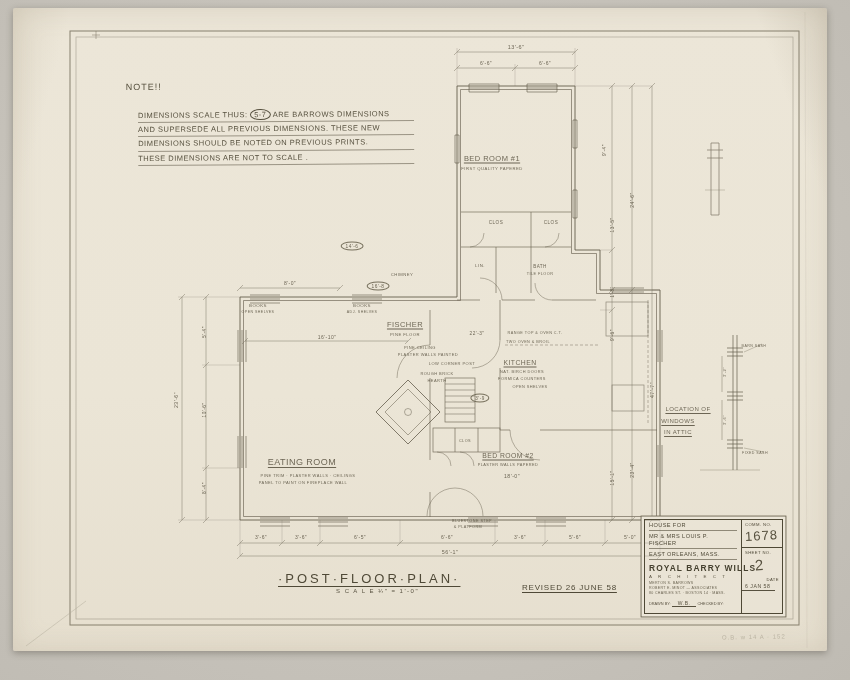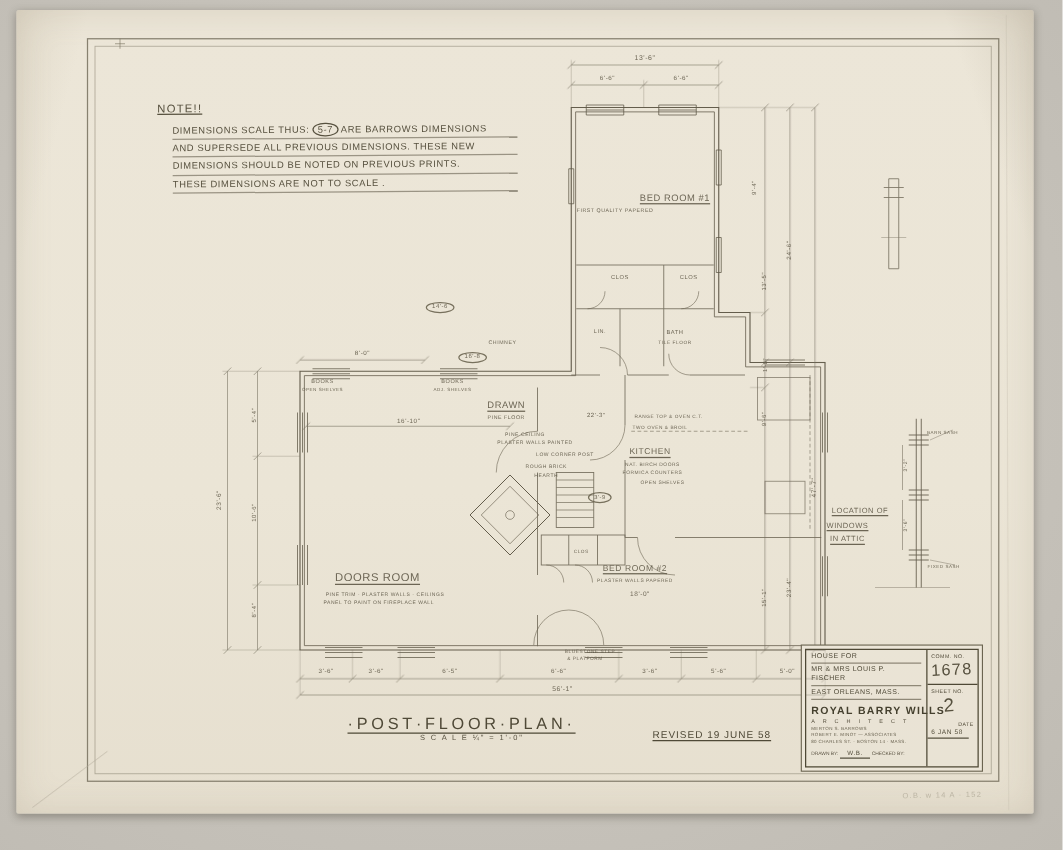--- a/index.html
+++ b/index.html
@@ -25,21 +25,21 @@
     position:absolute;transform:translate(-50%,-50%);
     white-space:nowrap;color:#5b5443;letter-spacing:.45px;opacity:.88;
     font-family:"Liberation Sans",sans-serif;
   }
   .plan-label.u{text-decoration:underline;text-underline-offset:2px;}
   .plan-label.circled{
     border:1px solid #6b6450;border-radius:50%;padding:1px 4px;opacity:.9;
   }
   
   .noteblock{left:126px;top:80px;width:300px;font-size:7.5px;transform:rotate(-.4deg);}
-  .noteblock .nh{font-size:9px;letter-spacing:1px;text-decoration:underline;margin-bottom:7px;display:inline-block;}
+  .noteblock .nh{font-size:9px;letter-spacing:1px;margin-bottom:18px;display:inline-block;}
   .noteblock .nl{display:block;border-bottom:.8px solid rgba(87,81,63,.55);padding:0 0 1px 0;margin:0 0 2px 12px;width:276px;}
   .noteblock .circ{border:.9px solid #57513f;border-radius:50%;padding:0 3px;text-align:right;}
   
   .sheet-title{left:278px;top:570px;color:#4f4937;font-size:13px;letter-spacing:3px;text-decoration:underline;text-underline-offset:3px;}
   .sheet-scale{left:336px;top:587px;color:#5b5443;font-size:6px;letter-spacing:1.5px;}
   .revision{left:522px;top:583px;color:#4f4937;font-size:8px;letter-spacing:.8px;text-decoration:underline;text-underline-offset:2px;}
   
   .tblock{left:644px;top:519px;width:137px;height:93px;border:1.2px solid #4e4835;box-shadow:0 0 0 2.5px #ece6d8, 0 0 0 3.4px #6b6450;background:rgba(238,232,220,.35);}
   .tb-left{position:absolute;left:4px;top:2px;width:92px;}
   .tb-proj{font-size:5.6px;color:#514b39;letter-spacing:.4px;border-bottom:.8px solid rgba(81,75,57,.6);margin-bottom:2.2px;display:block;width:88px;}
@@ -207,21 +207,21 @@
   </span>
   <span class="nl">AND SUPERSEDE ALL PREVIOUS DIMENSIONS. THESE NEW</span>
   <span class="nl">DIMENSIONS SHOULD BE NOTED ON PREVIOUS PRINTS.</span>
   <span class="nl">THESE DIMENSIONS ARE NOT TO SCALE .</span>
 </div>
 
 <div class="abs" style="left:0;top:0;width:850px;height:680px;">
     <span class="plan-label" style="left: 516px; top: 47px; font-size: 5.5px; transform: translate(-50%, -50%);">13'-6"</span>
     <span class="plan-label" style="left: 486px; top: 63px; font-size: 5px; transform: translate(-50%, -50%);">6'-6"</span>
     <span class="plan-label" style="left: 545px; top: 63px; font-size: 5px; transform: translate(-50%, -50%);">6'-6"</span>
-    <span class="plan-label u" style="left: 492px; top: 158px; font-size: 7.5px; transform: translate(-50%, -50%); margin-left: 48px;">BED ROOM #1</span>
+    <span class="plan-label u" style="left: 492px; top: 158px; font-size: 7.5px; transform: translate(-50%, -50%);">BED ROOM #1</span>
     <span class="plan-label" style="left: 492px; top: 168px; font-size: 4.2px; transform: translate(-50%, -50%);">FIRST QUALITY PAPERED</span>
     <span class="plan-label" style="left: 604px; top: 150px; font-size: 4.8px; transform: translate(-50%, -50%) rotate(-90deg);">9'-4"</span>
     <span class="plan-label" style="left: 612px; top: 225px; font-size: 4.8px; transform: translate(-50%, -50%) rotate(-90deg);">13'-5"</span>
     <span class="plan-label" style="left: 632px; top: 200px; font-size: 5px; transform: translate(-50%, -50%) rotate(-90deg);">24'-6"</span>
     <span class="plan-label" style="left: 612px; top: 292px; font-size: 4.5px; transform: translate(-50%, -50%) rotate(-90deg);">1'-8"</span>
     <span class="plan-label" style="left: 612px; top: 335px; font-size: 4.8px; transform: translate(-50%, -50%) rotate(-90deg);">9'-6"</span>
     <span class="plan-label" style="left: 652px; top: 390px; font-size: 5.2px; transform: translate(-50%, -50%) rotate(-90deg);">47'-7"</span>
     <span class="plan-label" style="left: 612px; top: 478px; font-size: 4.8px; transform: translate(-50%, -50%) rotate(-90deg);">15'-1"</span>
     <span class="plan-label" style="left: 632px; top: 470px; font-size: 5px; transform: translate(-50%, -50%) rotate(-90deg);">23'-4"</span>
     <span class="plan-label" style="left: 496px; top: 222px; font-size: 4.6px; transform: translate(-50%, -50%);">CLOS</span>
@@ -231,36 +231,36 @@
     <span class="plan-label" style="left: 540px; top: 274px; font-size: 3.8px; transform: translate(-50%, -50%);">TILE FLOOR</span>
     <span class="plan-label" style="left: 402px; top: 274px; font-size: 4.2px; transform: translate(-50%, -50%);">CHIMNEY</span>
     <span class="plan-label circled" style="left: 352px; top: 246px; font-size: 4.8px; transform: translate(-50%, -50%);">14'-6</span>
     <span class="plan-label circled" style="left: 378px; top: 286px; font-size: 4.8px; transform: translate(-50%, -50%);">16'-8</span>
     <span class="plan-label" style="left: 290px; top: 283px; font-size: 5px; transform: translate(-50%, -50%);">8'-0"</span>
     <span class="plan-label" style="left: 258px; top: 305px; font-size: 4.4px; transform: translate(-50%, -50%);">BOOKS</span>
     <span class="plan-label" style="left: 258px; top: 312px; font-size: 3.6px; transform: translate(-50%, -50%);">OPEN SHELVES</span>
     <span class="plan-label" style="left: 362px; top: 305px; font-size: 4.4px; transform: translate(-50%, -50%);">BOOKS</span>
     <span class="plan-label" style="left: 362px; top: 312px; font-size: 3.6px; transform: translate(-50%, -50%);">ADJ. SHELVES</span>
     <span class="plan-label" style="left: 327px; top: 337px; font-size: 5px; transform: translate(-50%, -50%);">16'-10"</span>
-    <span class="plan-label u" style="left: 405px; top: 324px; font-size: 7.5px; transform: translate(-50%, -50%);">DRAWN</span>
+    <span class="plan-label u" style="left: 405px; top: 324px; font-size: 7.5px; transform: translate(-50%, -50%);">FISCHER</span>
     <span class="plan-label" style="left: 405px; top: 334px; font-size: 4.2px; transform: translate(-50%, -50%);">PINE FLOOR</span>
     <span class="plan-label" style="left: 477px; top: 333px; font-size: 4.8px; transform: translate(-50%, -50%);">22'-3"</span>
     <span class="plan-label" style="left: 420px; top: 347px; font-size: 4px; transform: translate(-50%, -50%);">PINE CEILING</span>
     <span class="plan-label" style="left: 428px; top: 354px; font-size: 4px; transform: translate(-50%, -50%);">PLASTER WALLS PAINTED</span>
     <span class="plan-label" style="left: 452px; top: 363px; font-size: 4px; transform: translate(-50%, -50%);">LOW CORNER POST</span>
     <span class="plan-label" style="left: 437px; top: 373px; font-size: 4px; transform: translate(-50%, -50%);">ROUGH BRICK</span>
     <span class="plan-label" style="left: 437px; top: 380px; font-size: 4px; transform: translate(-50%, -50%);">HEARTH</span>
     <span class="plan-label" style="left: 535px; top: 333px; font-size: 3.8px; transform: translate(-50%, -50%);">RANGE TOP &amp; OVEN C.T.</span>
     <span class="plan-label" style="left: 528px; top: 342px; font-size: 3.8px; transform: translate(-50%, -50%);">TWO OVEN &amp; BROIL</span>
     <span class="plan-label u" style="left: 520px; top: 362px; font-size: 6.8px; transform: translate(-50%, -50%);">KITCHEN</span>
     <span class="plan-label" style="left: 522px; top: 371px; font-size: 3.9px; transform: translate(-50%, -50%);">NAT. BIRCH DOORS</span>
     <span class="plan-label" style="left: 522px; top: 378px; font-size: 3.9px; transform: translate(-50%, -50%);">FORMICA COUNTERS</span>
     <span class="plan-label" style="left: 530px; top: 386px; font-size: 3.9px; transform: translate(-50%, -50%);">OPEN SHELVES</span>
     <span class="plan-label circled" style="left: 480px; top: 398px; font-size: 4.6px; transform: translate(-50%, -50%);">3'-9</span>
-    <span class="plan-label u" style="left: 302px; top: 462px; font-size: 9px; transform: translate(-50%, -50%);">DOORS ROOM</span>
+    <span class="plan-label u" style="left: 302px; top: 462px; font-size: 9px; transform: translate(-50%, -50%);">EATING ROOM</span>
     <span class="plan-label" style="left: 308px; top: 475px; font-size: 4px; transform: translate(-50%, -50%);">PINE TRIM · PLASTER WALLS · CEILINGS</span>
     <span class="plan-label" style="left: 303px; top: 482px; font-size: 4px; transform: translate(-50%, -50%);">PANEL TO PAINT ON FIREPLACE WALL</span>
     <span class="plan-label u" style="left: 508px; top: 455px; font-size: 6.8px; transform: translate(-50%, -50%);">BED ROOM #2</span>
     <span class="plan-label" style="left: 508px; top: 464px; font-size: 3.9px; transform: translate(-50%, -50%);">PLASTER WALLS PAPERED</span>
     <span class="plan-label" style="left: 512px; top: 476px; font-size: 5.2px; transform: translate(-50%, -50%);">18'-0"</span>
     <span class="plan-label" style="left: 465px; top: 441px; font-size: 3.8px; transform: translate(-50%, -50%);">CLOS</span>
     <span class="plan-label" style="left: 176px; top: 400px; font-size: 5.2px; transform: translate(-50%, -50%) rotate(-90deg);">23'-6"</span>
     <span class="plan-label" style="left: 204px; top: 332px; font-size: 4.8px; transform: translate(-50%, -50%) rotate(-90deg);">5'-4"</span>
     <span class="plan-label" style="left: 204px; top: 410px; font-size: 4.8px; transform: translate(-50%, -50%) rotate(-90deg);">10'-6"</span>
     <span class="plan-label" style="left: 204px; top: 488px; font-size: 4.8px; transform: translate(-50%, -50%) rotate(-90deg);">8'-4"</span>
@@ -278,21 +278,21 @@
     <span class="plan-label u" style="left: 678px; top: 421px; font-size: 6px; transform: translate(-50%, -50%);">WINDOWS</span>
     <span class="plan-label u" style="left: 678px; top: 432px; font-size: 6px; transform: translate(-50%, -50%);">IN ATTIC</span>
     <span class="plan-label" style="left: 724px; top: 372px; font-size: 4px; transform: translate(-50%, -50%) rotate(-90deg);">3'-2"</span>
     <span class="plan-label" style="left: 724px; top: 420px; font-size: 4px; transform: translate(-50%, -50%) rotate(-90deg);">3'-6"</span>
     <span class="plan-label" style="left: 754px; top: 346px; font-size: 3.6px; transform: translate(-50%, -50%);">BARN SASH</span>
     <span class="plan-label" style="left: 755px; top: 453px; font-size: 3.6px; transform: translate(-50%, -50%);">FIXED SASH</span>
   </div>
 
 <div class="abs hand sheet-title">·POST·FLOOR·PLAN·</div>
 <div class="abs hand sheet-scale">S C A L E   ¼" = 1'-0"</div>
-<div class="abs hand revision">REVISED 19 JUNE 58</div>
+<div class="abs hand revision">REVISED 26 JUNE 58</div>
 
 <div class="abs tblock">
   <div class="tb-left">
     <span class="tb-proj hand">HOUSE FOR</span>
     <span class="tb-proj hand">MR &amp; MRS LOUIS P. FISCHER</span>
     <span class="tb-proj hand">EAST ORLEANS, MASS.</span>
     <div class="tb-firm">ROYAL BARRY WILLS</div>
     <div class="tb-arch">A R C H I T E C T</div>
     <div class="tb-small">
       <span>MERTON S. BARROWS</span><br>

